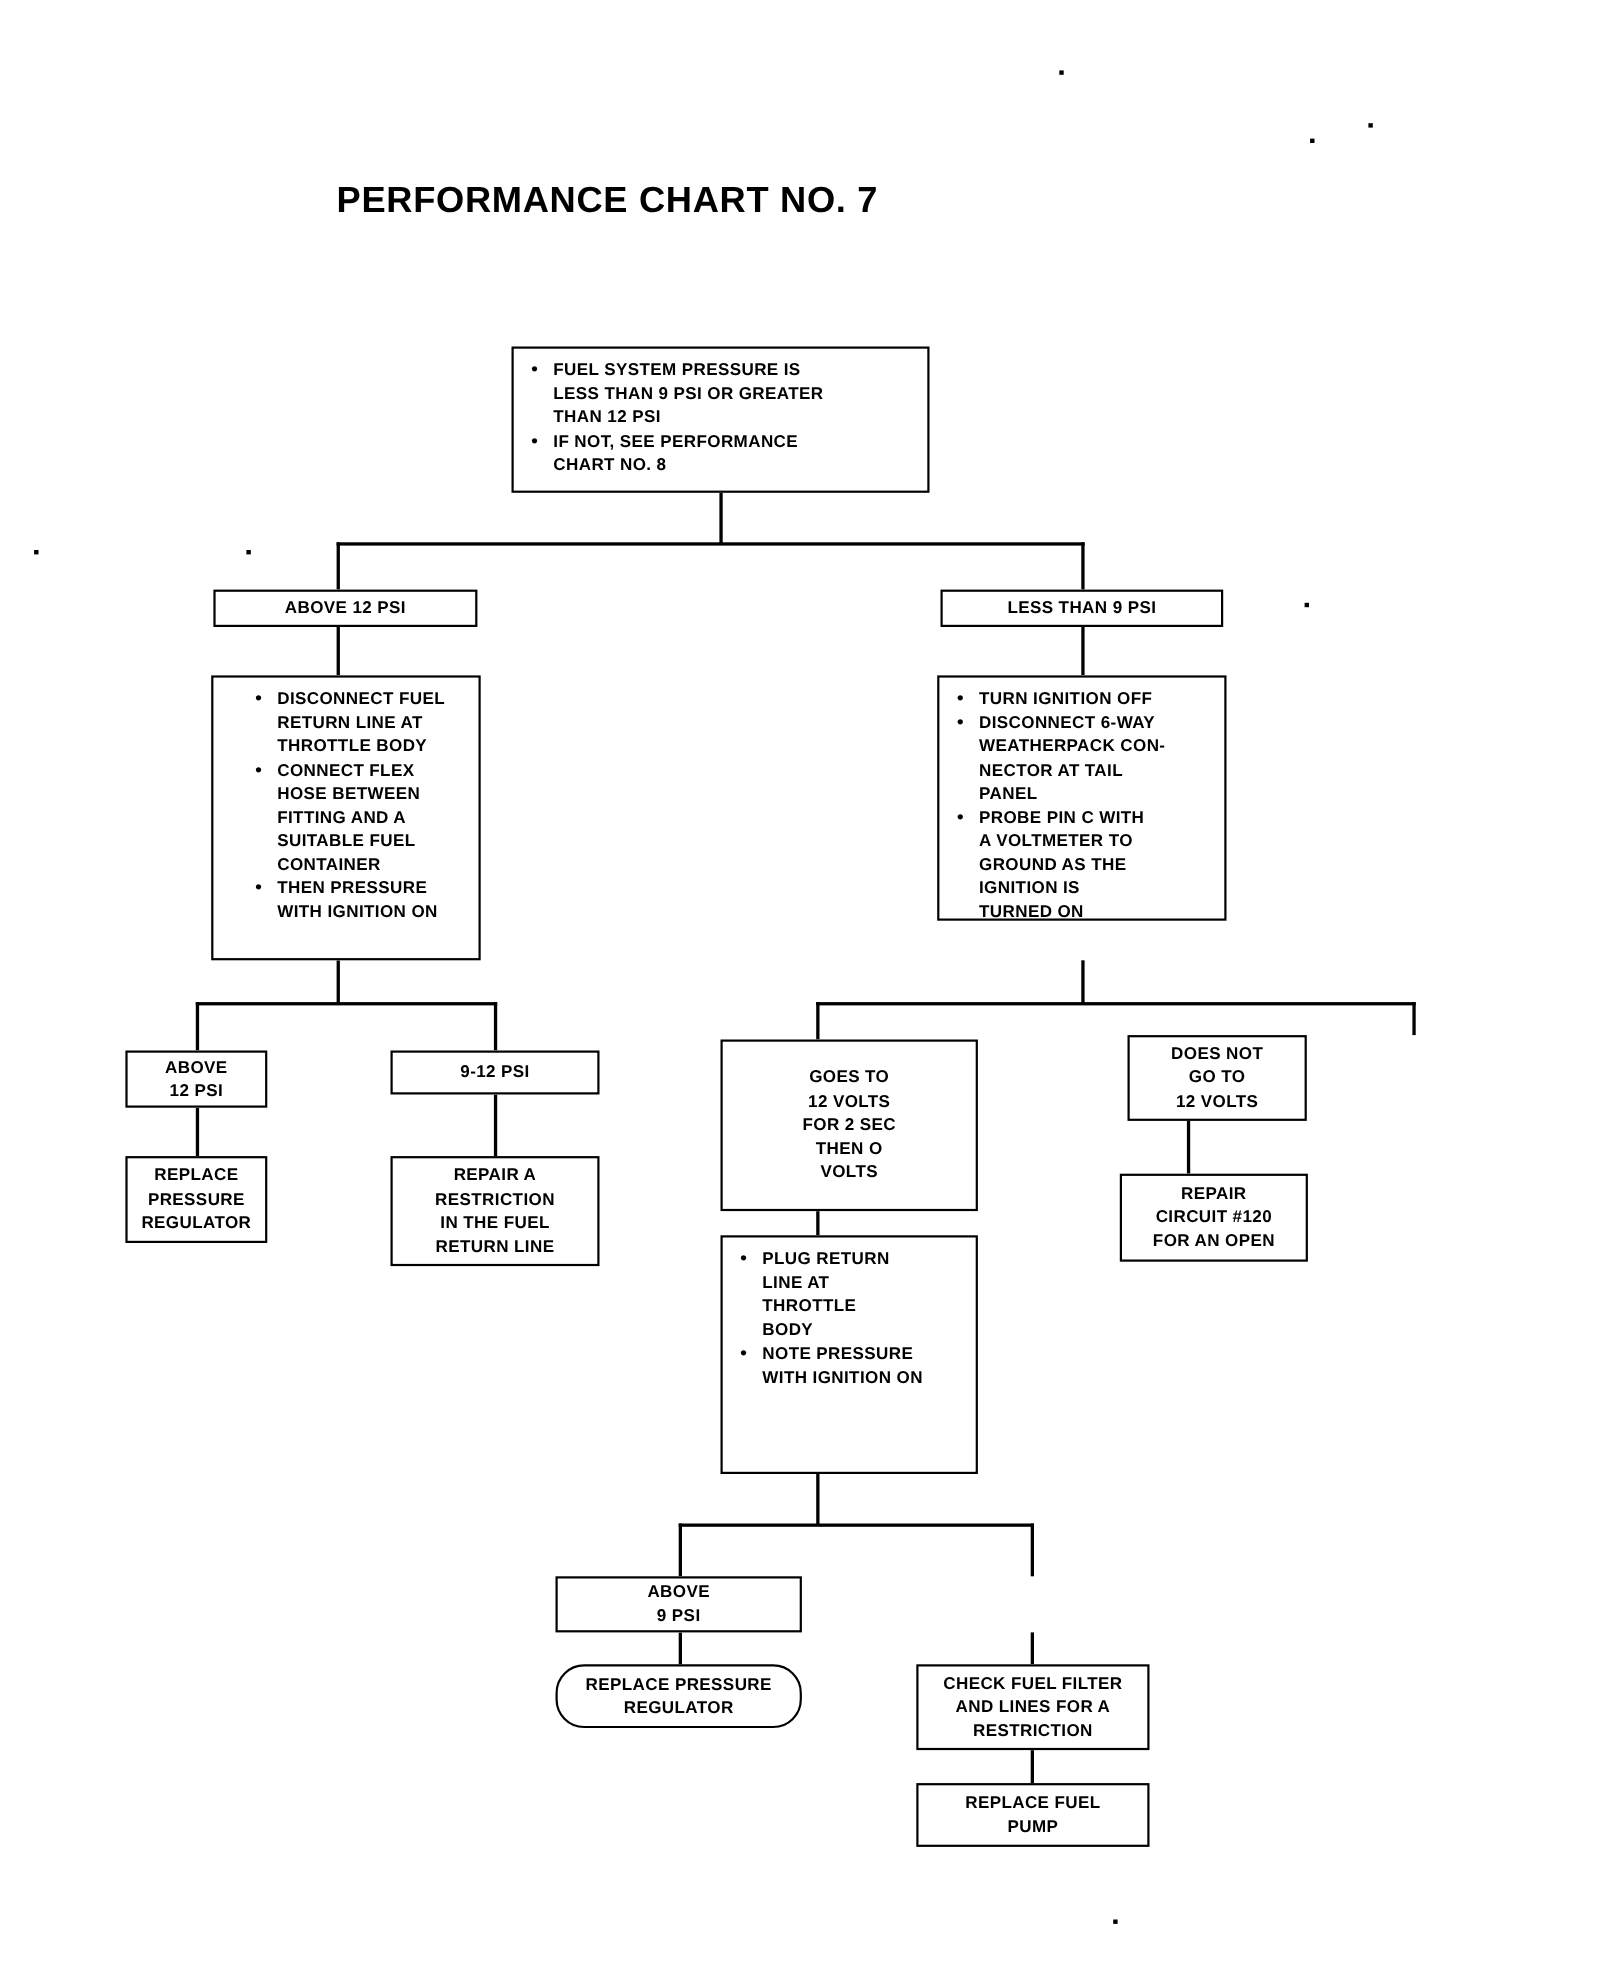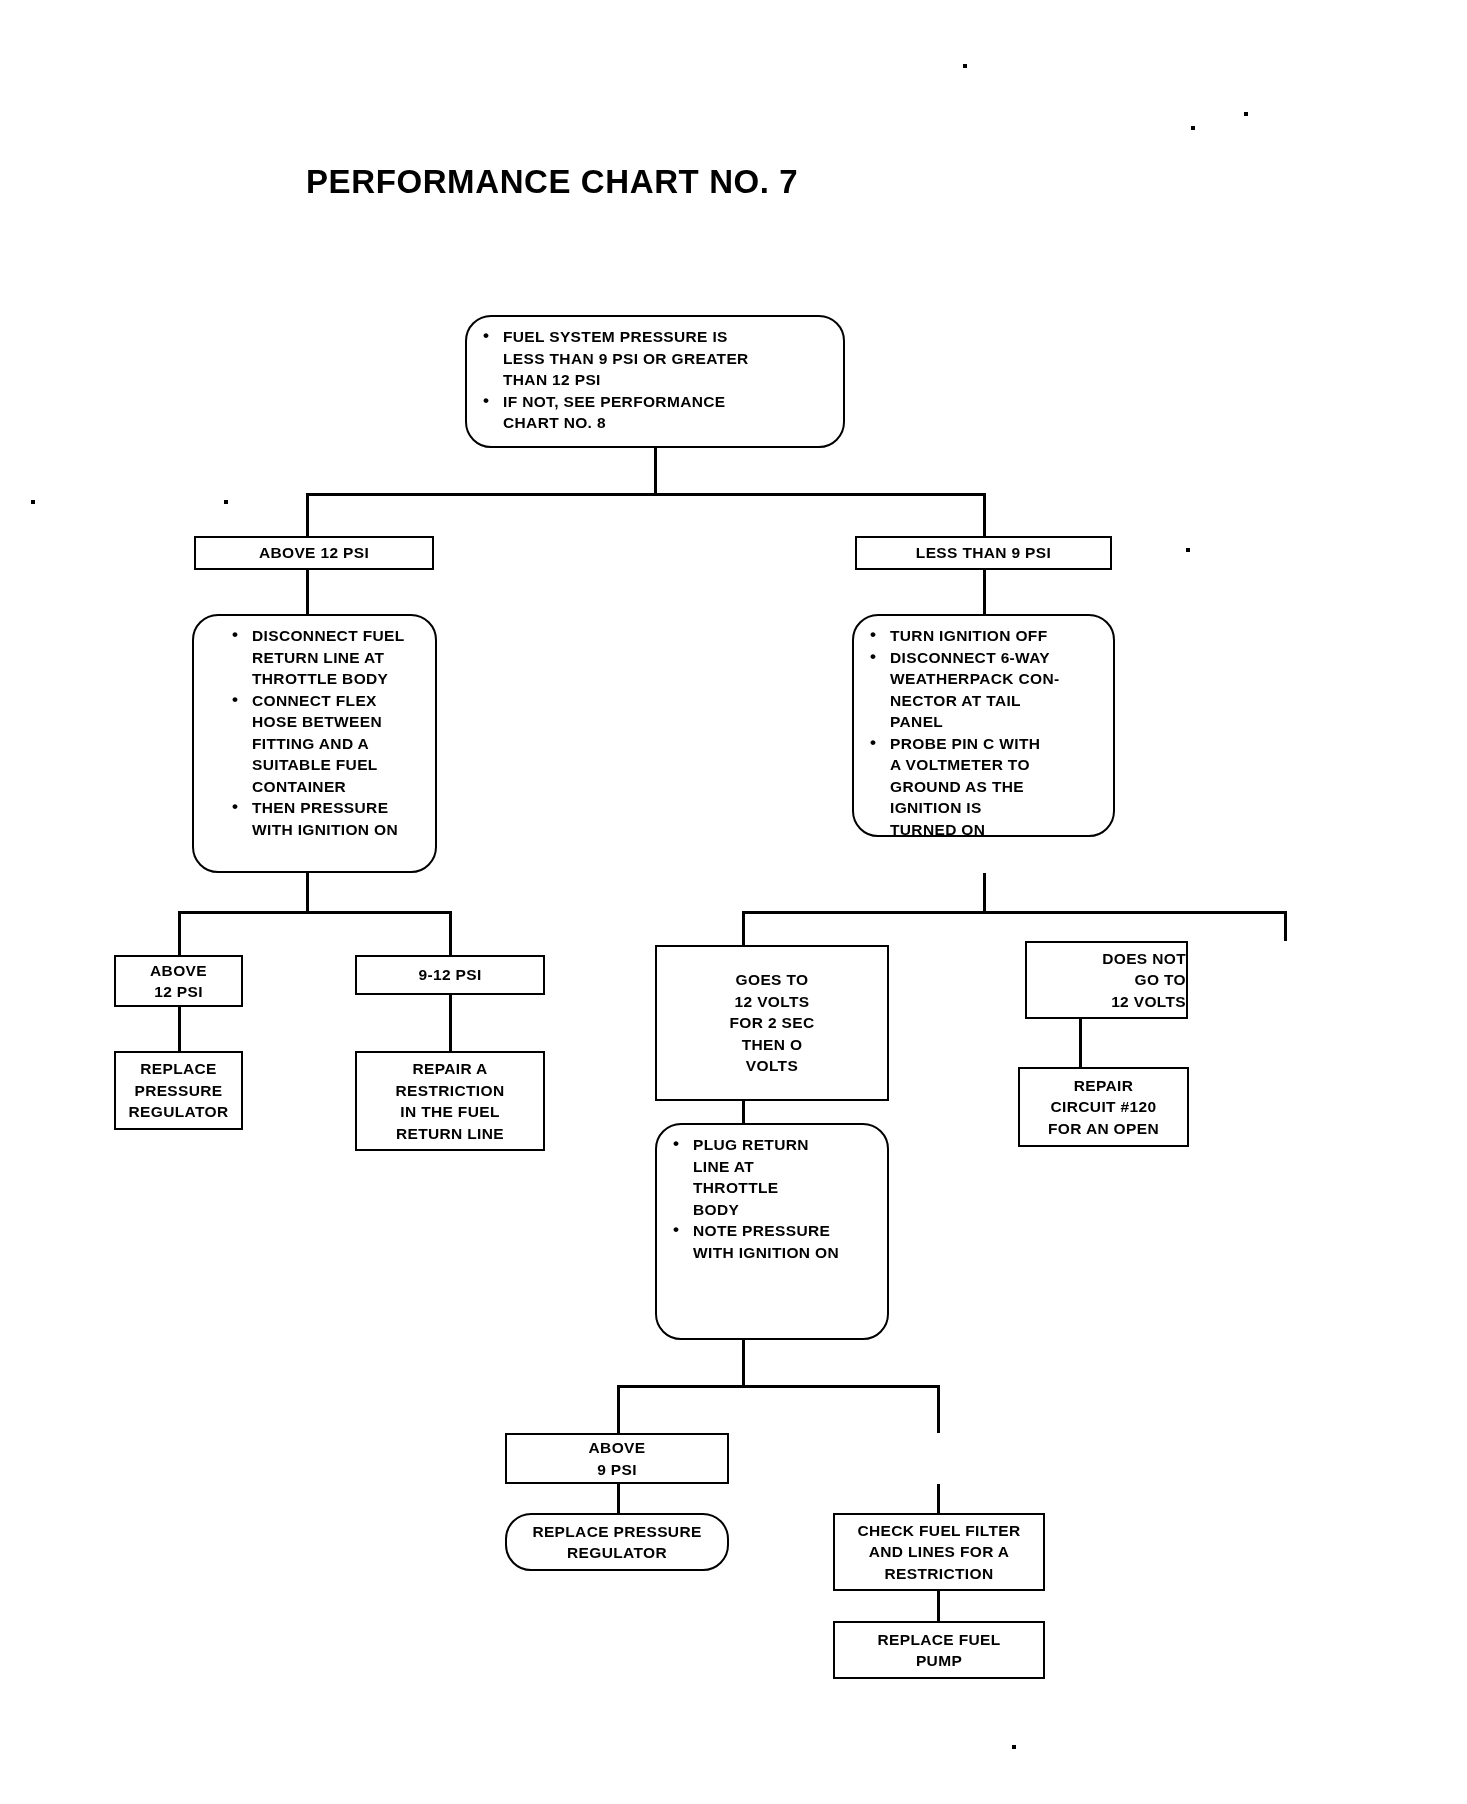--- a/index.html
+++ b/index.html
@@ -45,21 +45,20 @@
   }
   .node.center {
     display: flex;
     flex-direction: column;
     align-items: center;
     justify-content: center;
     text-align: center;
   }
   .node.bulleted {
     padding: 9px 6px 8px 14px;
-    border-radius: 26px;
   }
   .node .line { white-space: nowrap; }
 
   
   ul.blist {
     list-style: none;
     margin: 0;
     padding: 0;
   }
   ul.blist > li {
@@ -238,21 +237,21 @@
   </div>
 
   <div class="node center" style="left:655px;top:945px;width:234px;height:156px;">
     <div class="line">GOES TO</div>
     <div class="line">12 VOLTS</div>
     <div class="line">FOR 2 SEC</div>
     <div class="line">THEN O</div>
     <div class="line">VOLTS</div>
   </div>
 
-  <div class="node center" style="left:1025px;top:941px;width:163px;height:78px;align-items:flex-end;">
+  <div class="node center" style="left:1025px;top:941px;width:163px;height:78px;">
     <div class="line">DOES NOT</div>
     <div class="line">GO TO</div>
     <div class="line">12 VOLTS</div>
   </div>
 
   <div class="node center" style="left:1018px;top:1067px;width:171px;height:80px;">
     <div class="line">REPAIR</div>
     <div class="line">CIRCUIT #120</div>
     <div class="line">FOR AN OPEN</div>
   </div>

